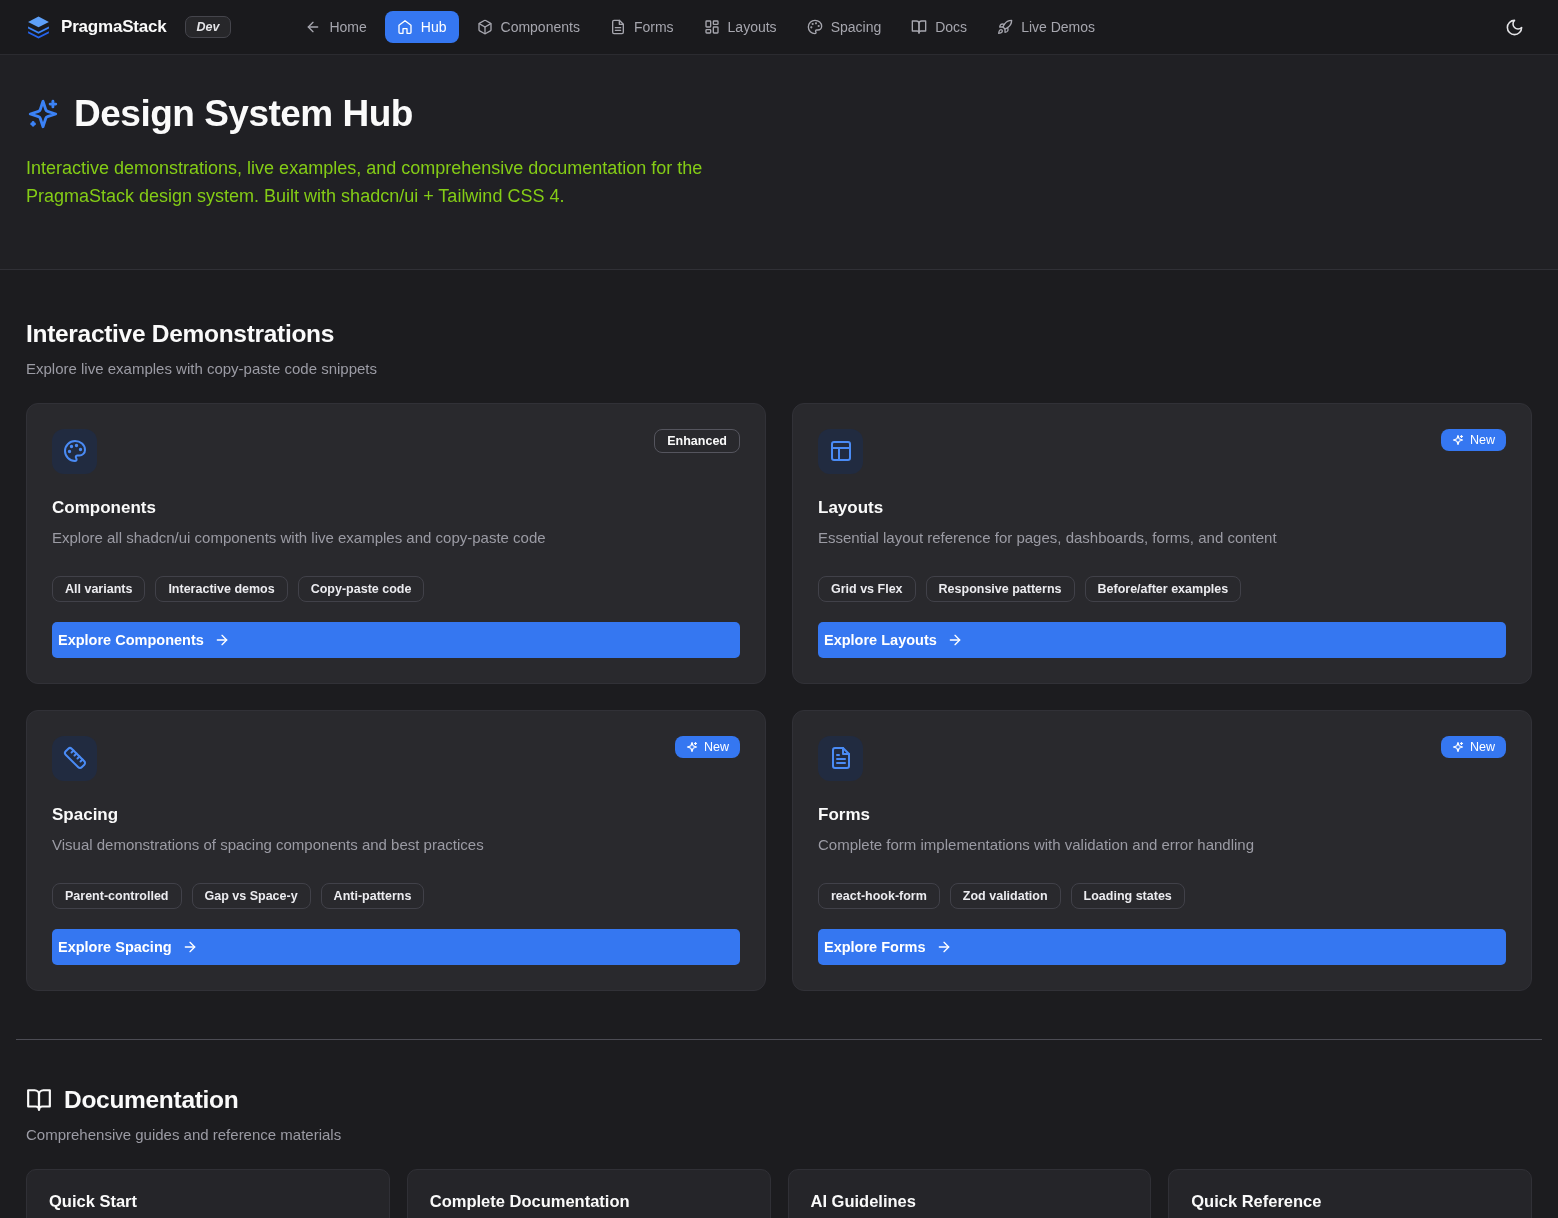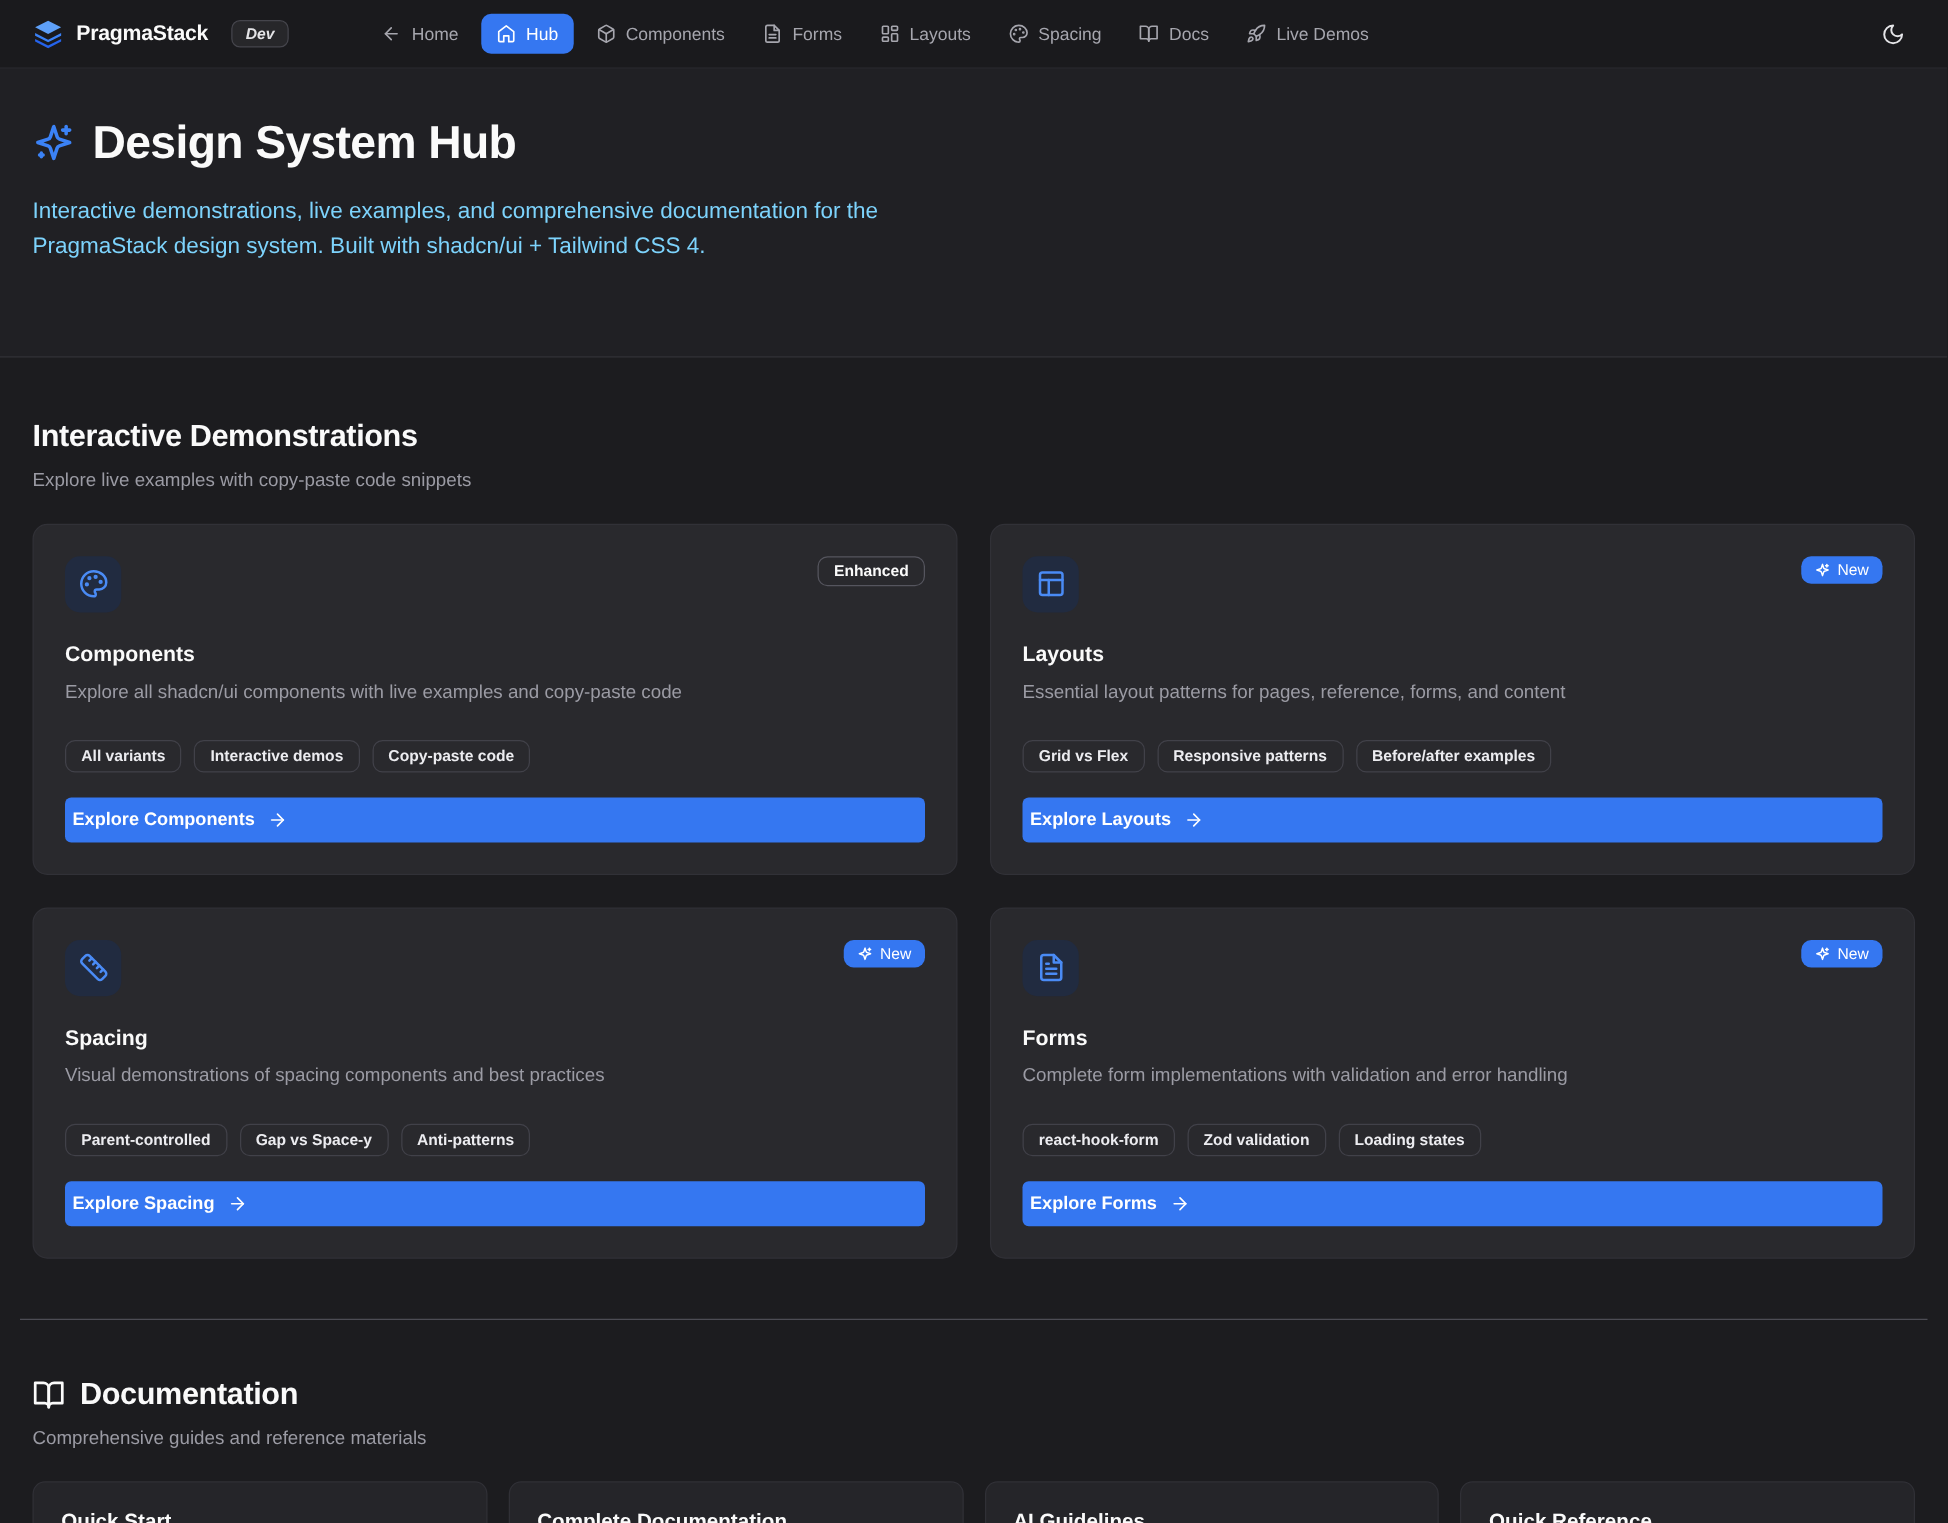--- a/index.html
+++ b/index.html
@@ -40,22 +40,22 @@
   }
 
   
   .hero { background:#202024; border-bottom:1px solid #303036; padding:38px 26px 58px; }
   .hero h1 {
     margin:0; font-size:37px; font-weight:700; letter-spacing:-0.5px;
     display:flex; align-items:center; gap:14px;
   }
   .hero .spark { color:#3b82f6; }
   .hero p {
-    margin:20px 0 16px; max-width:748px; font-size:18px; line-height:1.55;
-    color:#7dd3fc;
+    margin:20px 0 0; max-width:748px; font-size:18px; line-height:1.55;
+    color:#84cc16;
   }
 
   
   .main { padding:50px 26px 26px; }
   .section-title { margin:0; font-size:24.5px; font-weight:700; letter-spacing:-0.3px;
     display:flex; align-items:center; gap:12px; }
   .section-sub { margin:12px 0 0; font-size:15px; color:#9b9ba4; }
 
   .demo-grid {
     margin-top:26px;
@@ -282,21 +282,21 @@
             <svg width="12" height="12" viewBox="0 0 24 24" fill="none" stroke="currentColor" stroke-width="2.4" stroke-linecap="round" stroke-linejoin="round">
                 <path d="m12 3-1.9 5.8a2 2 0 0 1-1.3 1.3L3 12l5.8 1.9a2 2 0 0 1 1.3 1.3L12 21l1.9-5.8a2 2 0 0 1 1.3-1.3L21 12l-5.8-1.9a2 2 0 0 1-1.3-1.3Z"></path>
                 <path d="M19 3v4"></path>
                 <path d="M21 5h-4"></path>
               </svg>
           </span>
           <span>New</span>
         </span>
       </div>
       <div class="card-title">Layouts</div>
-      <div class="card-desc">Essential layout patterns for pages, reference, forms, and content</div>
+      <div class="card-desc">Essential layout reference for pages, dashboards, forms, and content</div>
       <div class="tag-row">
         <span class="tag">Grid vs Flex</span>
         <span class="tag">Responsive patterns</span>
         <span class="tag">Before/after examples</span>
       </div>
       <button class="cta-btn">
         <span>Explore Layouts</span>
         <span>
           <svg width="16" height="16" viewBox="0 0 24 24" fill="none" stroke="currentColor" stroke-width="2" stroke-linecap="round" stroke-linejoin="round">
               <path d="M5 12h14"></path>

